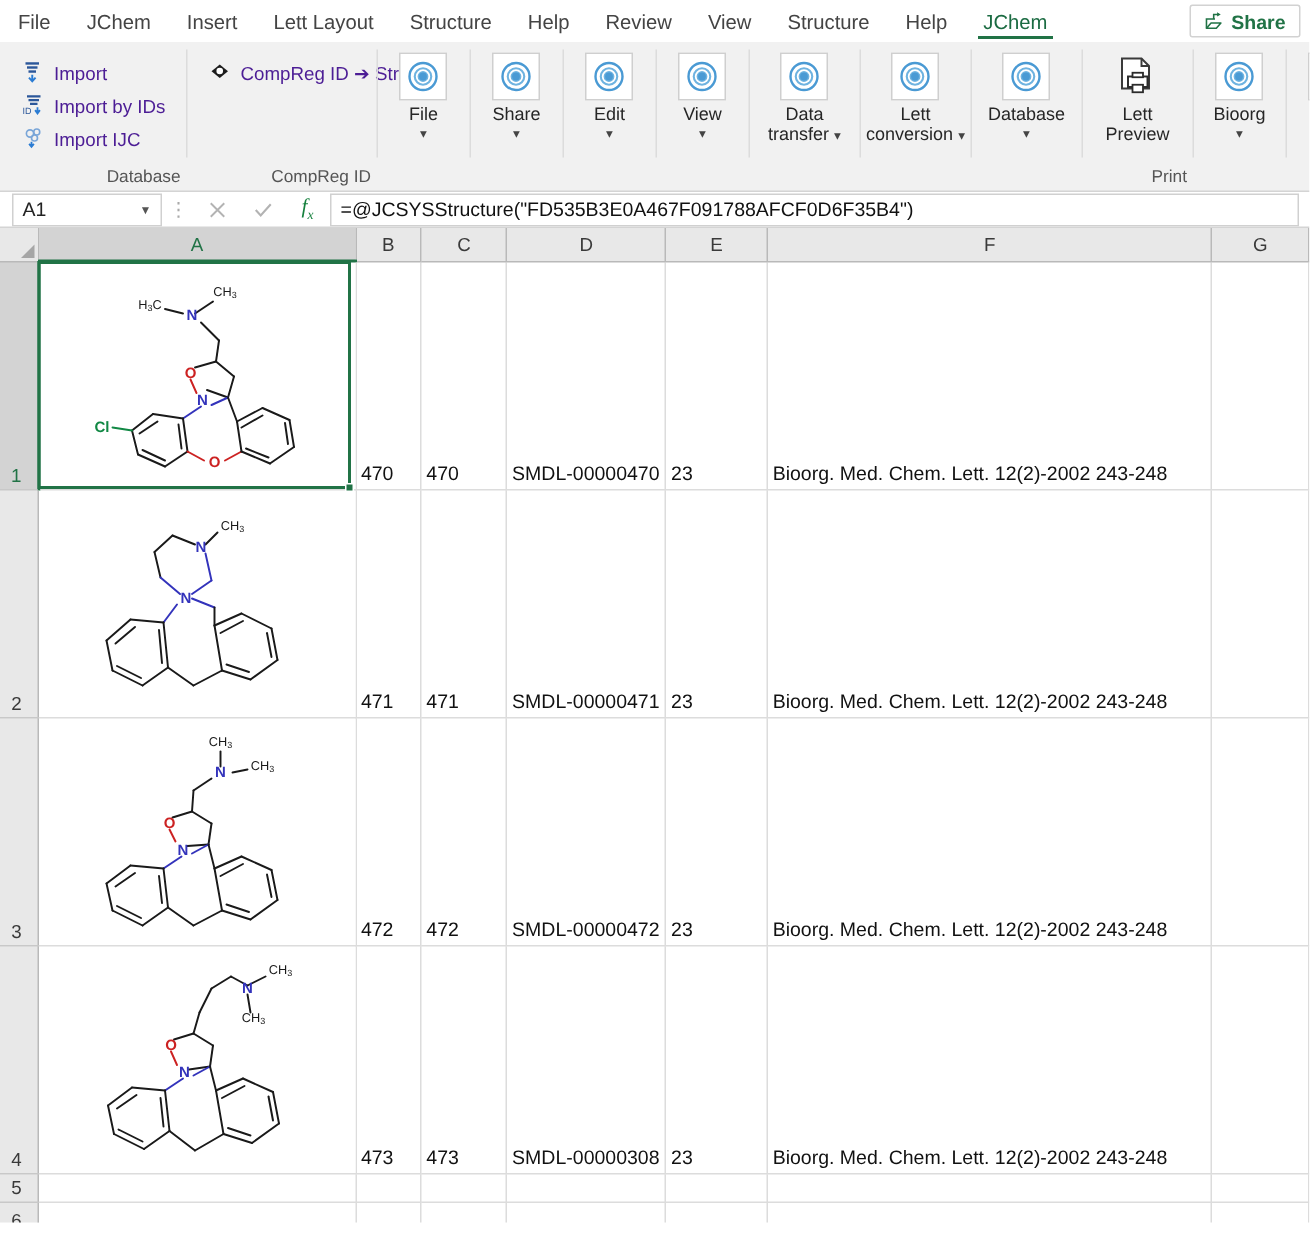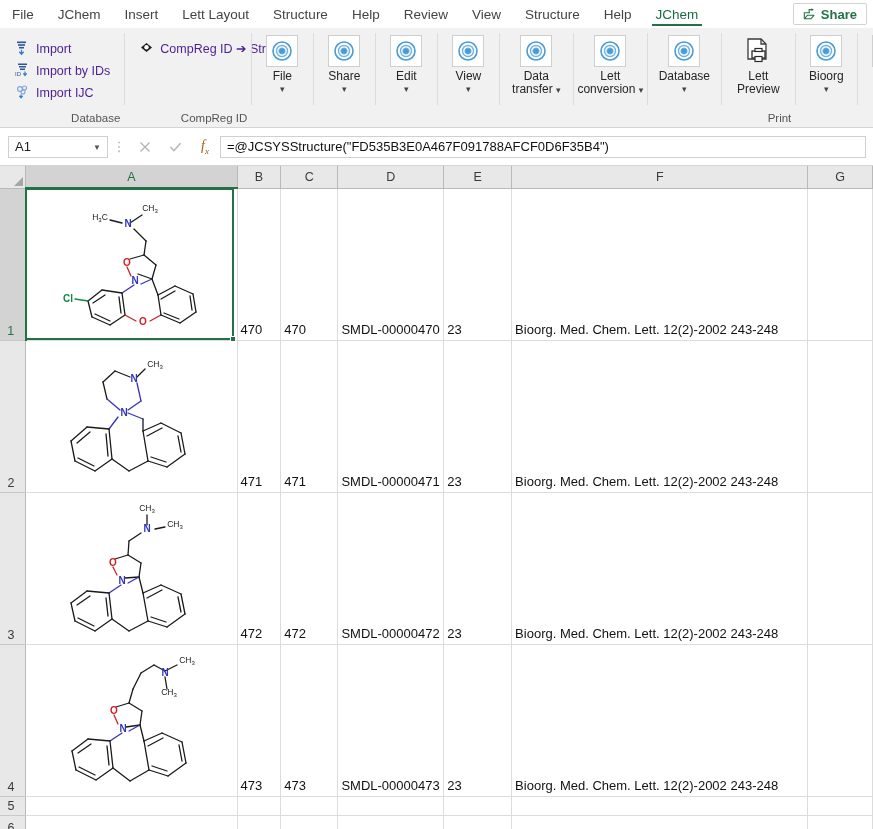--- a/index.html
+++ b/index.html
@@ -112,21 +112,21 @@
   }
   .bigbtn .blabel {
     font-size: 12px; color: #262626; text-align: center; line-height: 13px;
     max-width: 66px;
   }
   .bigbtn .chev { font-size: 9px; color: #444; line-height: 11px; margin-top: 1px; }
   .blabel-inline-chev { font-size: 9px; color:#444; }
 
   
   #formula-bar {
-    height: 38px;
+    height: 24px;
     background: #ffffff;
     display: flex; align-items: center;
     border-bottom: 1px solid #d4d4d4;
     padding: 0 4px;
   }
   #name-box {
     width: 100px; height: 22px;
     border: 1px solid #d0d0d0;
     background: #fff;
     display: flex; align-items: center;
@@ -525,21 +525,21 @@
     <svg width="12" height="12" viewBox="0 0 12 12">
         <path d="M1.5 1.5 L10.5 10.5 M10.5 1.5 L1.5 10.5" stroke="#b3b3b3" stroke-width="1.3" fill="none"></path>
       </svg>
   </div>
   <div class="fb-btn">
     <svg width="13" height="12" viewBox="0 0 13 12">
         <path d="M1.5 6 L4.8 9.6 L11.5 2.2" stroke="#b3b3b3" stroke-width="1.4" fill="none"></path>
       </svg>
   </div>
   <div class="fb-btn">
-    <span style="font-family:'Liberation Serif',serif;font-style:italic;font-size:14px;color:#a16207;">f<sub style="font-size:9px;">x</sub></span>
+    <span style="font-family:'Liberation Serif',serif;font-style:italic;font-size:14px;color:#15803d;">f<sub style="font-size:9px;">x</sub></span>
   </div>
   <div id="formula-input">
     <span>=@JCSYSStructure("FD535B3E0A467F091788AFCF0D6F35B4")</span>
   </div>
 </div>
 
 <div id="grid-wrap">
   <table class="sheet">
     <colgroup>
       <col style="width:26px">
@@ -805,21 +805,21 @@
               <text x="158" y="18" fill="#1a1a1a">CH<tspan font-size="6" dy="1.5">3</tspan></text>
               <text x="136" y="31" fill="#3333bb" font-weight="bold" font-size="10">N</text>
               <text x="140" y="50" fill="#1a1a1a">CH<tspan font-size="6" dy="1.5">3</tspan></text>
               <text x="85" y="69" fill="#cc2222" font-weight="bold" font-size="10">O</text>
               <text x="94" y="87" fill="#3333bb" font-weight="bold" font-size="10">N</text>
             </g>
           </svg>
         </td>
         <td class="cell num"><span>473</span></td>
         <td class="cell num"><span>473</span></td>
-        <td class="cell"><span>SMDL-00000473</span></td>
+        <td class="cell"><span>SMDL-00000308</span></td>
         <td class="cell"><span>23</span></td>
         <td class="cell"><span>Bioorg. Med. Chem. Lett. 12(2)-2002 243-248</span></td>
         <td class="cell"><span></span></td>
       </tr>
 
       <tr style="height:19px">
         <td class="rowhead"><span>5</span></td>
         <td class="cell"><span></span></td>
         <td class="cell"><span></span></td>
         <td class="cell"><span></span></td>

